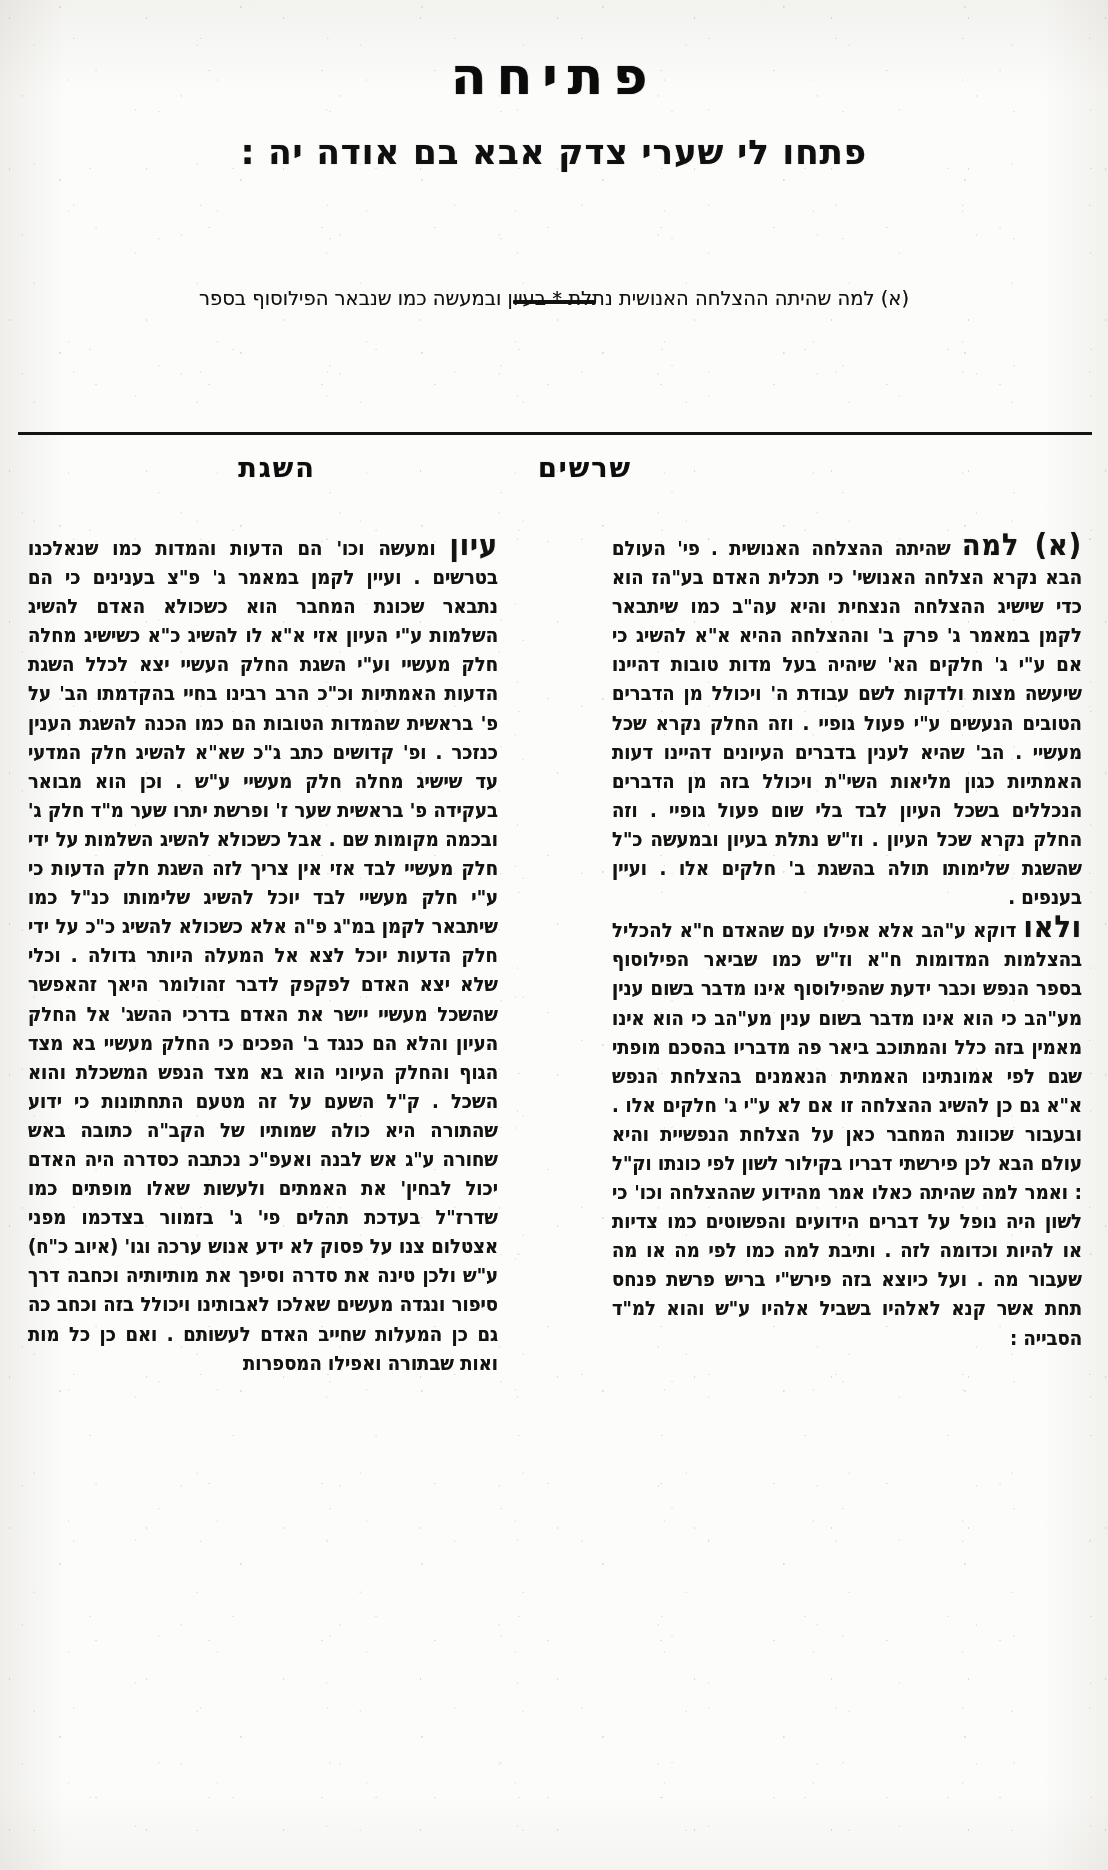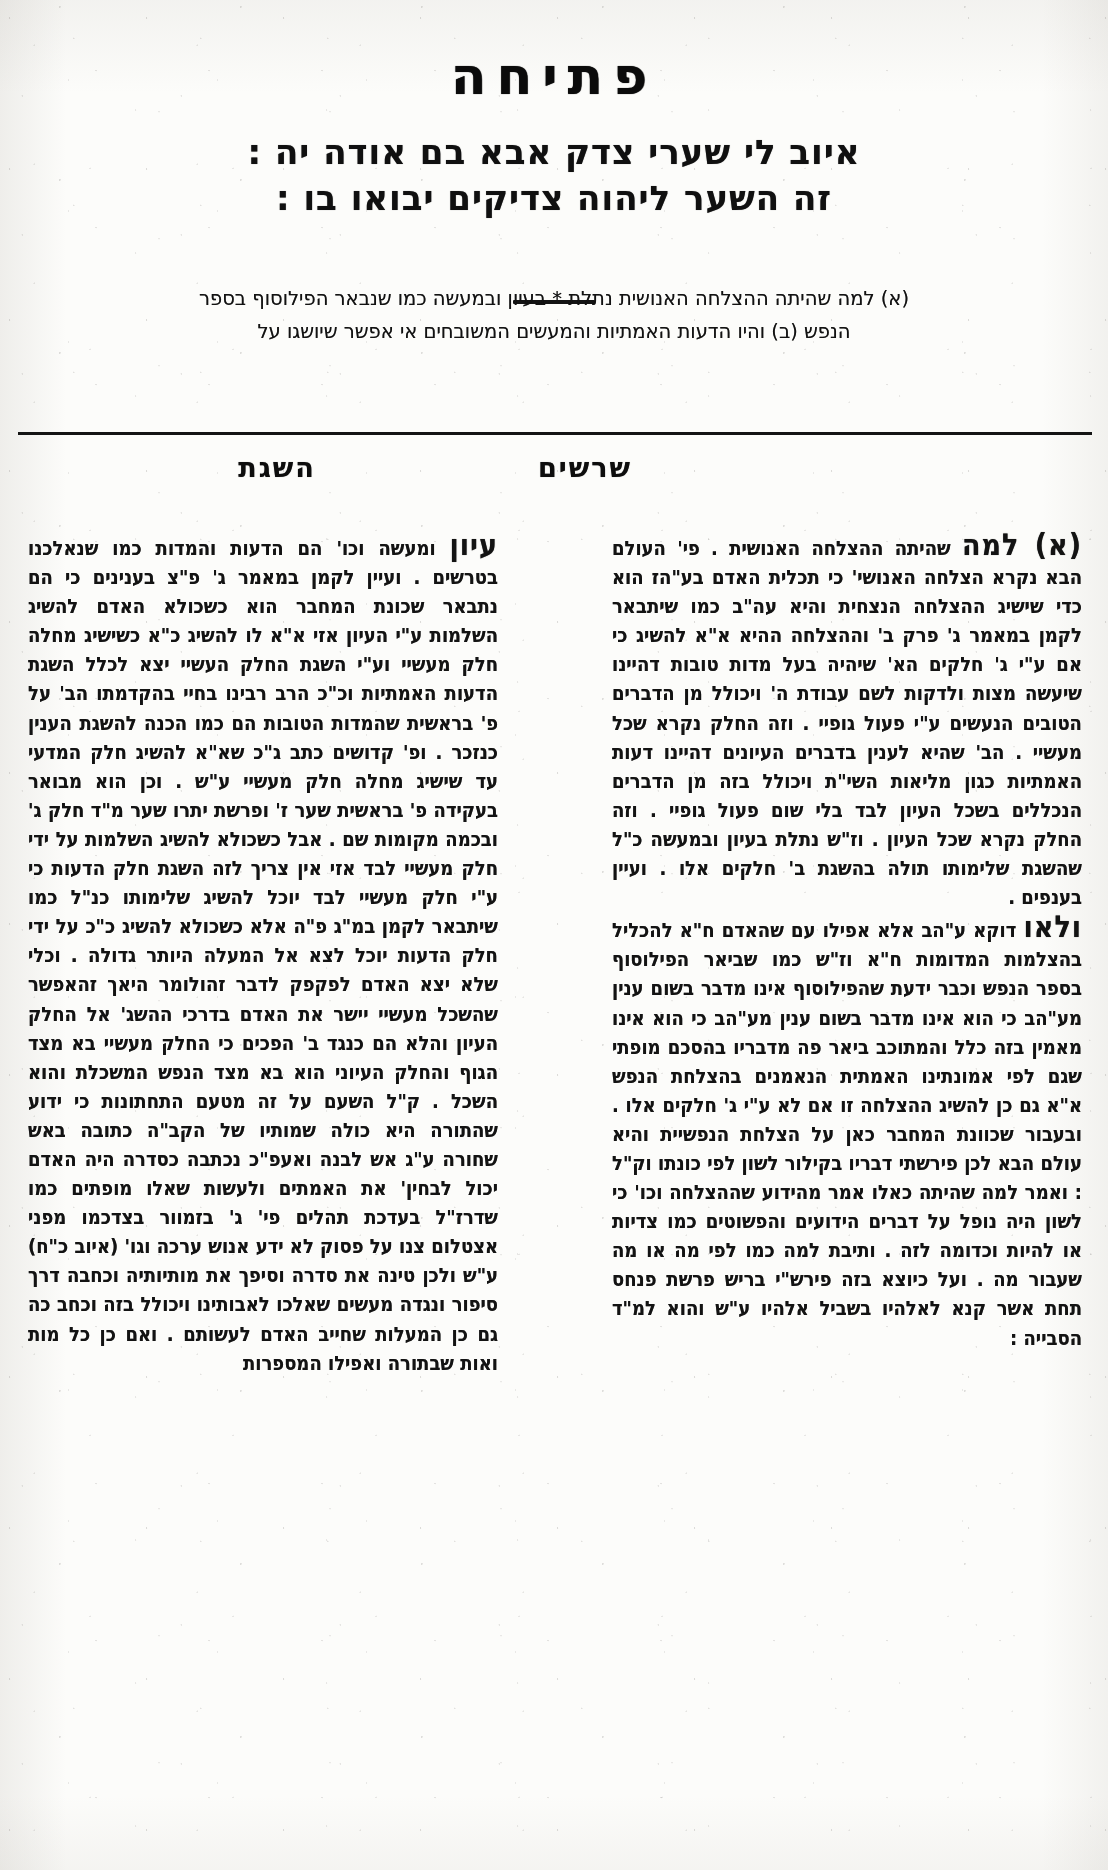--- a/index.html
+++ b/index.html
@@ -134,29 +134,27 @@
 <body>
 
 <div id="page"></div>
 <div id="grain"></div>
 <div id="edgeshade"></div>
 
 <div class="content">
 
   <div class="title">פתיחה</div>
 
-  <div class="verse v1">איוב לי שערי צדק אבא בם אודה יה :</div>
+  <div class="verse v1">פתחו לי שערי צדק אבא בם אודה יה :</div>
 
-  <div class="verse v2">זה השער ליהוה צדיקים יבואו בו :</div>
 
   <div class="rule-short"></div>
 
   <div class="intro">
     <span class="ln l1">(א) למה שהיתה ההצלחה האנושית נתלת * בעיון ובמעשה כמו שנבאר הפילוסוף בספר</span>
-    <span class="ln l2">הנפש (ב) והיו הדעות האמתיות והמעשים המשובחים אי אפשר שיושגו על</span>
   </div>
 
   <div class="rule-full"></div>
 
   <div class="colhead right">שרשים</div>
 
   <div class="colhead left">השגת</div>
 
   <div class="cols">
 

